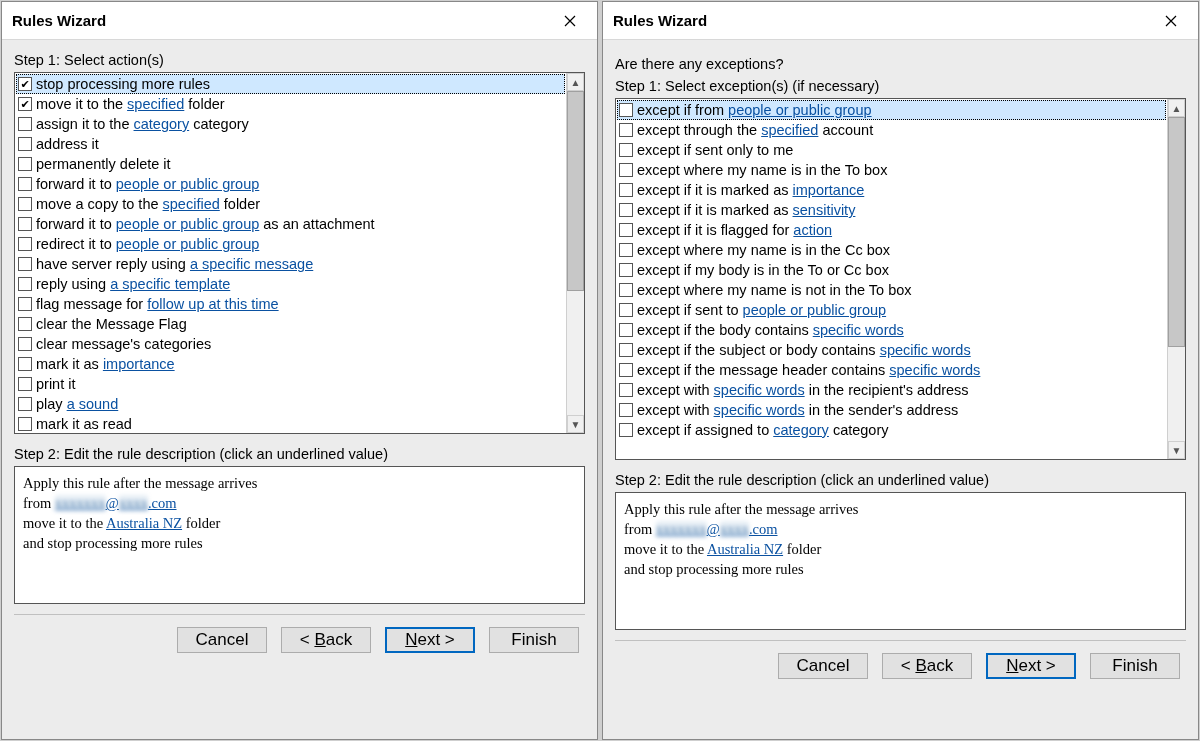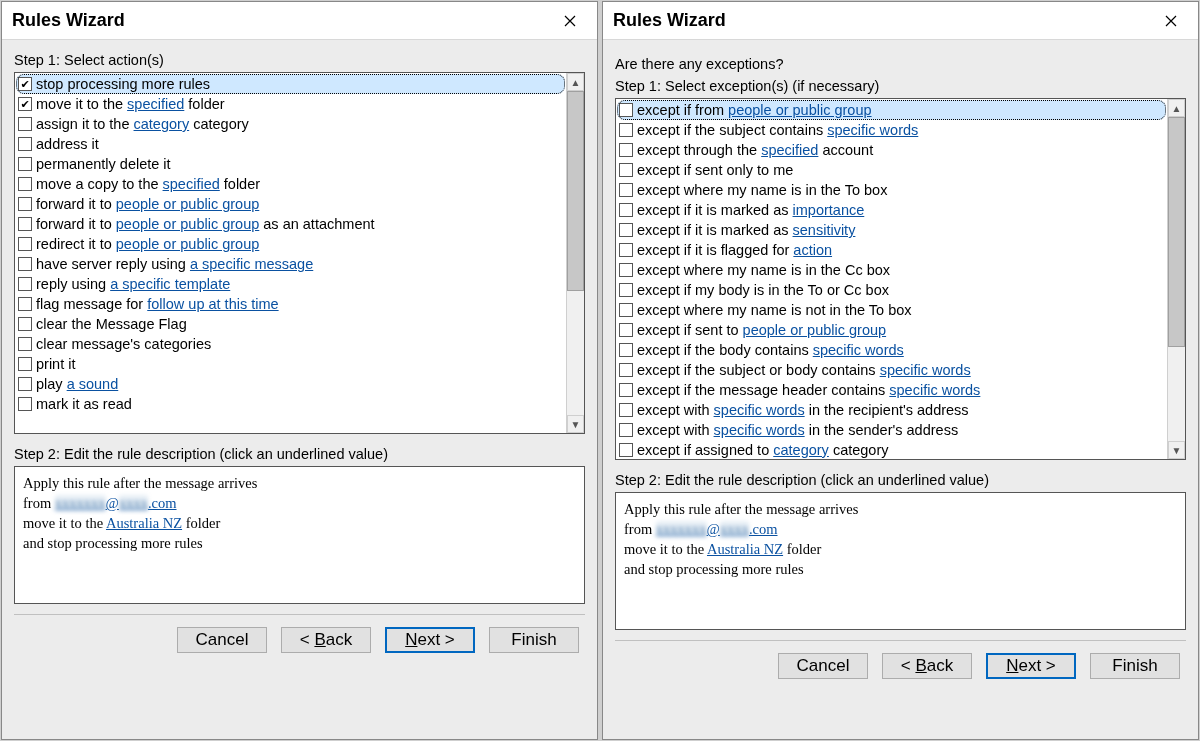--- a/index.html
+++ b/index.html
@@ -19,37 +19,37 @@
     margin:0;background:#cfcfcf;
     width:1200px;height:741px;
     display:flex;gap:4px;padding:1px; font-size:14.5px;
   }
   .dialog{
     flex:1;display:flex;flex-direction:column;
     background:#fff;border:1px solid #888;
   }
   .titlebar{
     display:flex;align-items:center;justify-content:space-between;
-    padding:6px 10px 6px 10px;font-size:18px;font-weight:600;
+    padding:6px 10px 6px 10px;font-size:15px;font-weight:600;
     background:#fff;border-bottom:1px solid #d8d8d8;
     height:38px;
   }
   .closebtn{width:34px;height:26px;display:flex;align-items:center;justify-content:center;font-size:17px;cursor:pointer;}
   .body{background:var(--panel);flex:1;display:flex;flex-direction:column;padding:12px 12px 0 12px;}
   .prompt{margin:4px 0 6px 0;}
   .step1lbl{margin:0 0 4px 0;}
   .listwrap{
     border:1px solid var(--border-dark);
     background:#fff;
     height:362px;
     display:flex;
   }
   .listinner{flex:1;overflow:hidden;padding:1px;}
   .listrow{display:flex;align-items:flex-start;gap:4px;padding:0 2px;line-height:20px;height:20px;white-space:nowrap;}
-  .listrow.selected{background:var(--hilite);outline:1px dotted #000;outline-offset:-1px;border-radius:8px;}
+  .listrow.selected{background:var(--hilite);outline:1px dotted #000;outline-offset:-1px;}
   .cb{width:14px;height:14px;margin-top:3px;border:1px solid #555;background:#fff;display:inline-flex;align-items:center;justify-content:center;font-size:11px;flex-shrink:0;}
   .cb.checked::after{content:"✔";color:#000;}
   .rowtxt{flex:1;}
   .link{color:var(--link);text-decoration:underline;cursor:pointer;}
   .scroll{width:18px;background:#f0f0f0;border-left:1px solid #cfcfcf;display:flex;flex-direction:column;justify-content:space-between;}
   .sbtn{width:100%;height:18px;display:flex;align-items:center;justify-content:center;font-size:10px;color:#555;background:#f0f0f0;border:1px solid #cfcfcf;}
   .thumb{flex:0 0 auto;width:100%;background:#c7c7c7;border:1px solid #a0a0a0;}
   .step2lbl{margin:12px 0 4px 0;}
   .desc{
     border:1px solid var(--border-dark);background:#fff;
@@ -100,28 +100,28 @@
           <div class="listrow">
             <span class="cb"></span>
             <span class="rowtxt"><span>address it</span></span>
           </div>
           <div class="listrow">
             <span class="cb"></span>
             <span class="rowtxt"><span>permanently delete it</span></span>
           </div>
           <div class="listrow">
             <span class="cb"></span>
+            <span class="rowtxt"><span>forward it to </span><span class="link">people or public group</span></span>
+          </div>
+          <div class="listrow">
+            <span class="cb"></span>
             <span class="rowtxt"><span>move a copy to the </span><span class="link">specified</span><span> folder</span></span>
           </div>
           <div class="listrow">
             <span class="cb"></span>
-            <span class="rowtxt"><span>forward it to </span><span class="link">people or public group</span></span>
-          </div>
-          <div class="listrow">
-            <span class="cb"></span>
             <span class="rowtxt"><span>forward it to </span><span class="link">people or public group</span><span> as an attachment</span></span>
           </div>
           <div class="listrow">
             <span class="cb"></span>
             <span class="rowtxt"><span>redirect it to </span><span class="link">people or public group</span></span>
           </div>
           <div class="listrow">
             <span class="cb"></span>
             <span class="rowtxt"><span>have server reply using </span><span class="link">a specific message</span></span>
           </div>
@@ -133,20 +133,24 @@
             <span class="cb"></span>
             <span class="rowtxt"><span>flag message for </span><span class="link">follow up at this time</span></span>
           </div>
           <div class="listrow">
             <span class="cb"></span>
             <span class="rowtxt"><span>clear the Message Flag</span></span>
           </div>
           <div class="listrow">
             <span class="cb"></span>
             <span class="rowtxt"><span>clear message's categories</span></span>
+          </div>
+          <div class="listrow">
+            <span class="cb"></span>
+            <span class="rowtxt"><span>mark it as </span><span class="link">importance</span></span>
           </div>
           <div class="listrow">
             <span class="cb"></span>
             <span class="rowtxt"><span>print it</span></span>
           </div>
           <div class="listrow">
             <span class="cb"></span>
             <span class="rowtxt"><span>play </span><span class="link">a sound</span></span>
           </div>
           <div class="listrow">
@@ -189,24 +193,20 @@
     <div class="step1lbl">Step 1: Select exception(s) (if necessary)</div>
 
     <div class="listwrap">
       <div class="listinner">
           <div class="listrow selected">
             <span class="cb"></span>
             <span class="rowtxt"><span>except if from </span><span class="link">people or public group</span></span>
           </div>
           <div class="listrow">
             <span class="cb"></span>
-            <span class="rowtxt"><span>except if the subject contains </span><span class="link">specific words</span></span>
-          </div>
-          <div class="listrow">
-            <span class="cb"></span>
             <span class="rowtxt"><span>except through the </span><span class="link">specified</span><span> account</span></span>
           </div>
           <div class="listrow">
             <span class="cb"></span>
             <span class="rowtxt"><span>except if sent only to me</span></span>
           </div>
           <div class="listrow">
             <span class="cb"></span>
             <span class="rowtxt"><span>except where my name is in the To box</span></span>
           </div>

